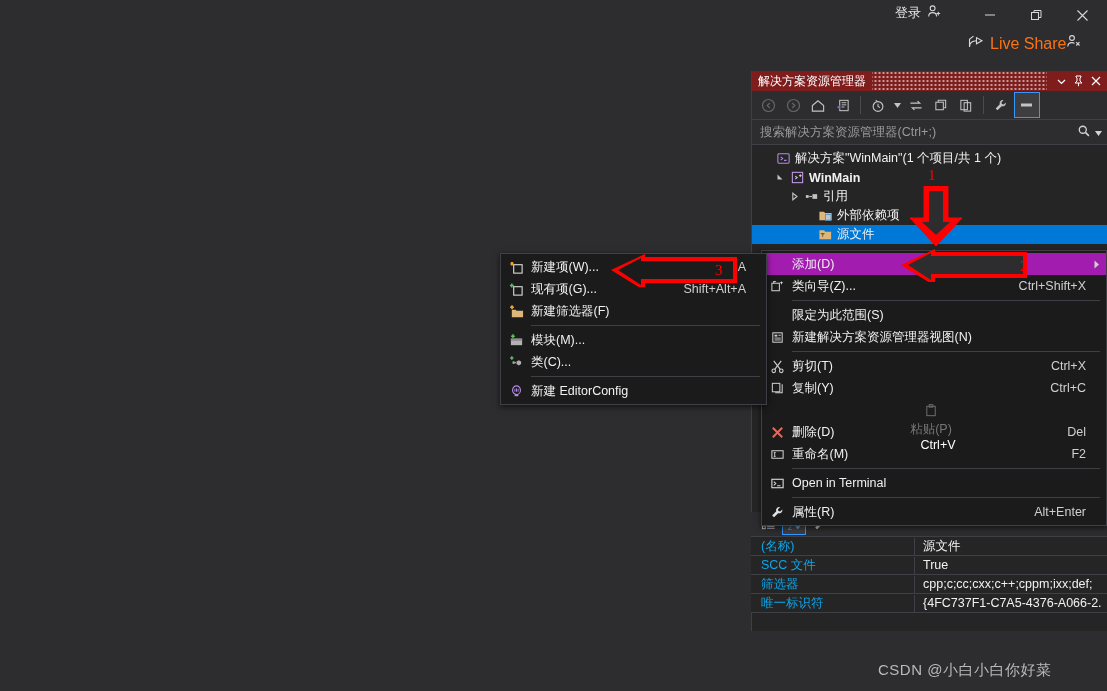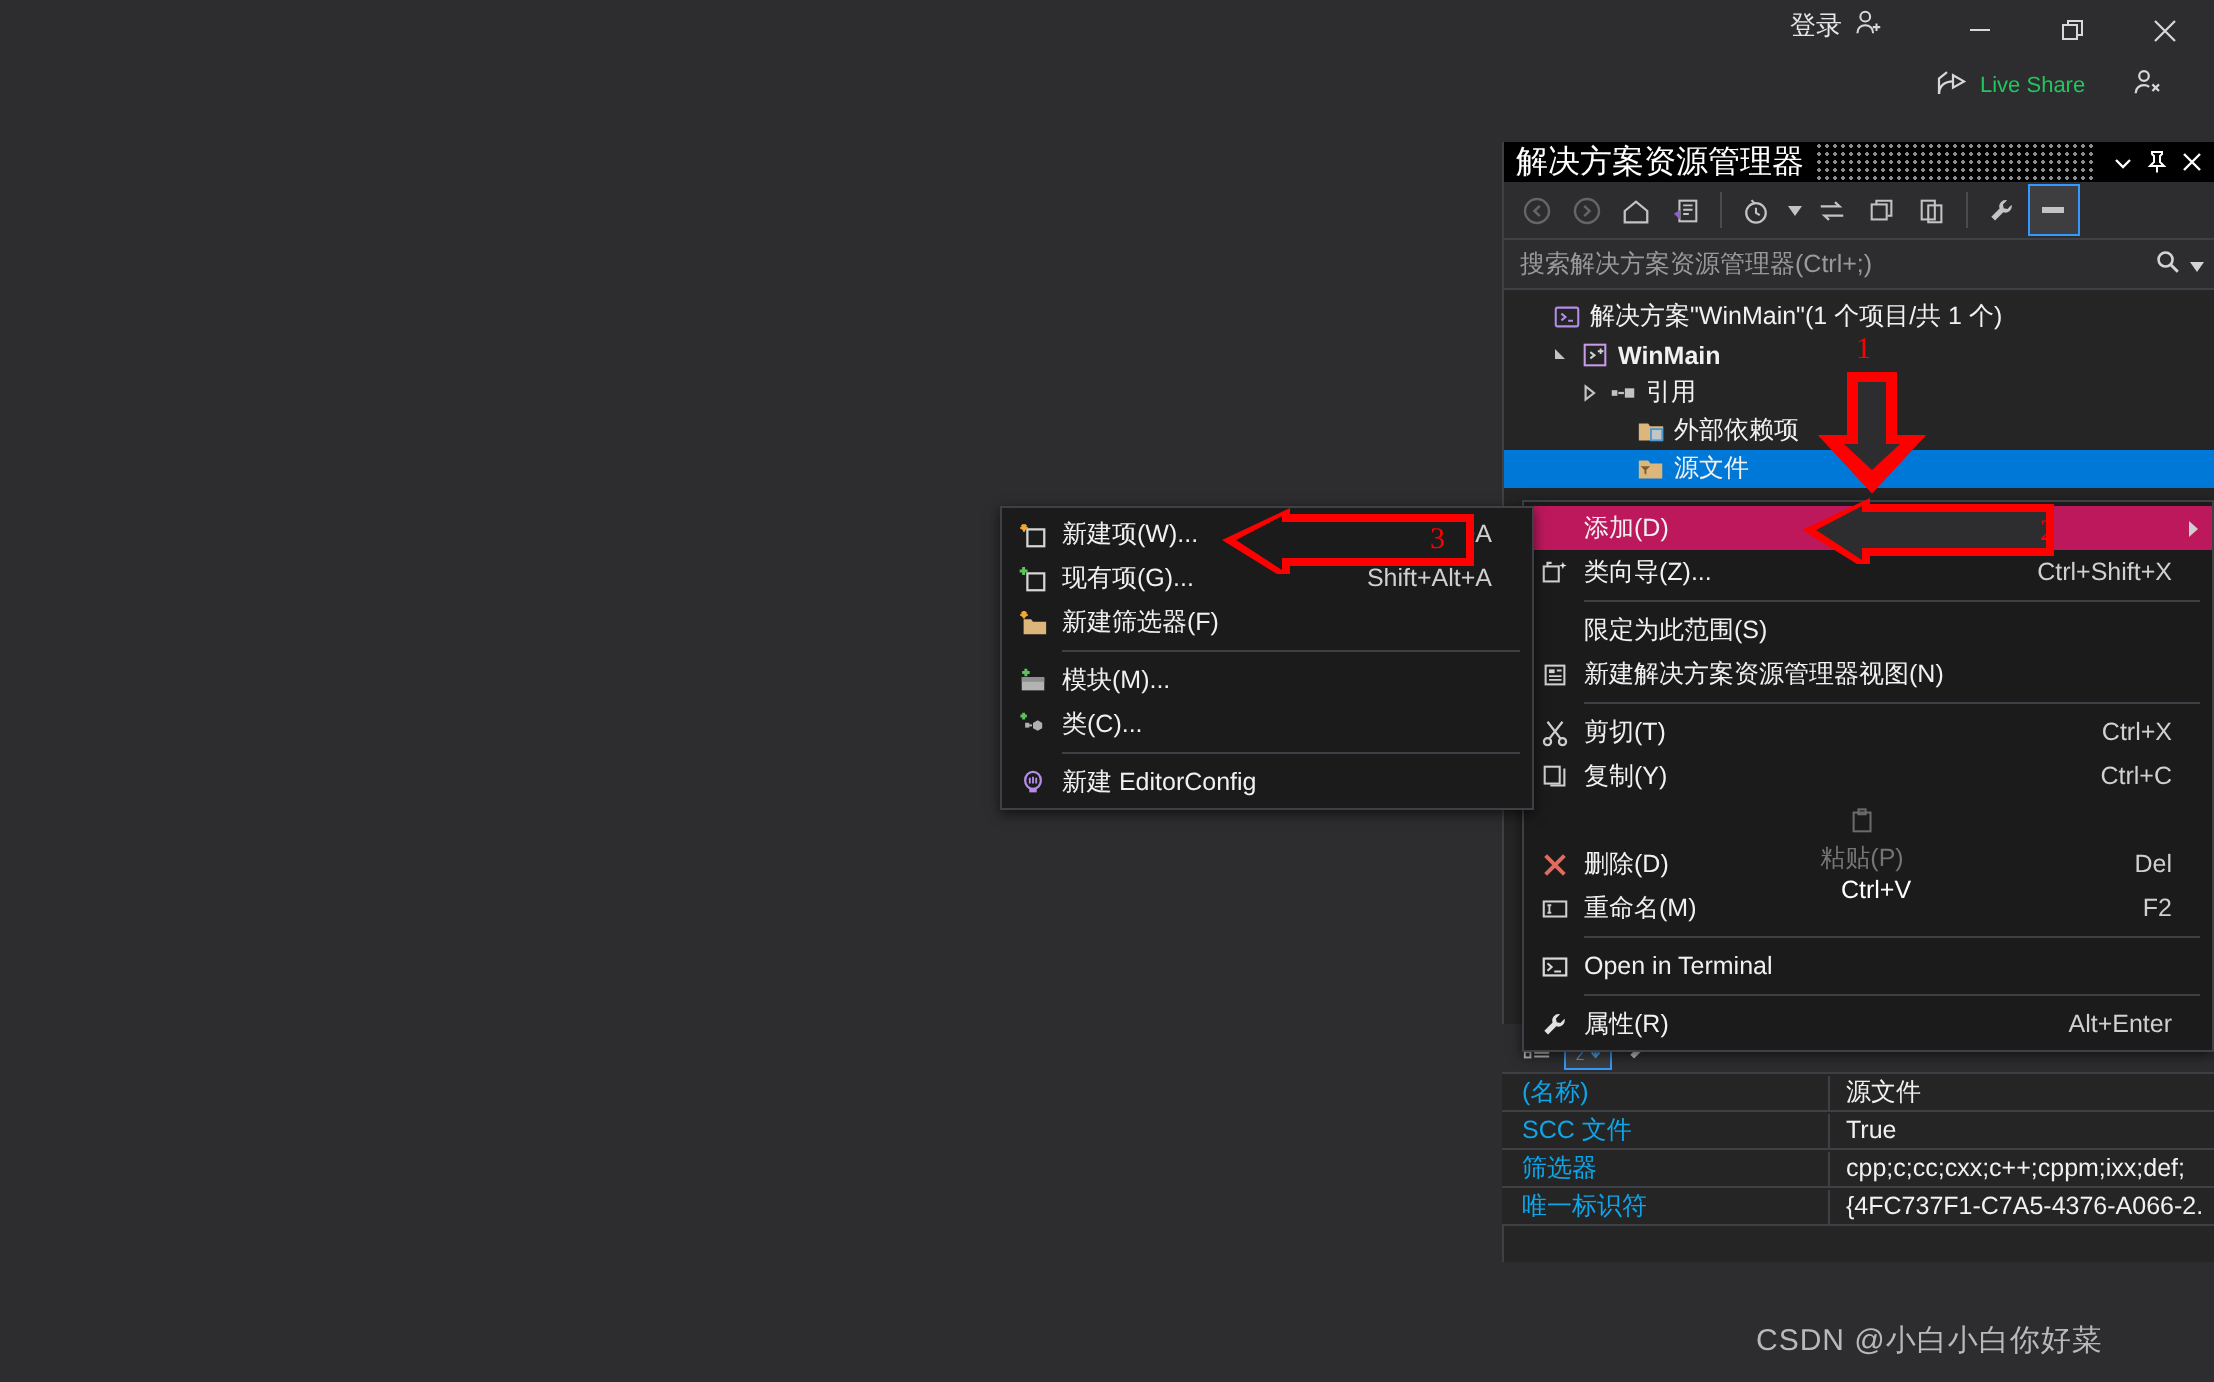--- a/index.html
+++ b/index.html
@@ -48,47 +48,47 @@
     color: #d8d8d8;
   }
   .win-btn svg { display:block; }
   .liveshare {
     position: absolute;
     top: 34px;
     left: 968px;
     display: flex;
     align-items: center;
     gap: 6px;
-    font-size: 11px;
-    color: #22c55e;
+    font-size: 16px;
+    color: #f97316;
   }
   .pinbtn {
     position: absolute;
     top: 33px;
     left: 1065px;
     color: #d8d8d8;
   }
 
   
   .solexp {
     position: absolute;
     left: 751px;
     top: 71px;
     width: 356px;
     height: 560px;
     background: #252526;
     border-left: 1px solid #3f3f46;
   }
   .solexp-header {
     height: 20px;
-    background: #000000;
+    background: #7f1d1d;
     display: flex;
     align-items: center;
     padding: 0 4px 0 6px;
-    font-size: 16px;
+    font-size: 12px;
     color: #ffffff;
     justify-content: flex-end;
   }
   .solexp-title { white-space: nowrap; }
   .dotfill {
     flex: 1;
     height: 20px;
     margin: 0 6px;
     background-image: radial-gradient(circle, rgba(255,255,255,.55) 0.8px, transparent 1px);
     background-size: 4px 4px;
@@ -237,21 +237,21 @@
     top: 253px;
     width: 265px;
   }
   .menu-item {
     display: flex;
     align-items: center;
     height: 22px;
     padding: 0 6px 0 0;
     position: relative;
   }
-  .menu-item.highlight { background: #be185d; }
+  .menu-item.highlight { background: #a21caf; }
   .menu-item.disabled { color: #757575; flex-direction: column; }
   .mi-ico {
     width: 30px; height: 22px;
     display: flex; align-items: center; justify-content: center;
     flex: none;
   }
   .mi-label { flex: 1; white-space: nowrap; }
   .mi-shortcut {
     color: #d0d0d0;
     white-space: nowrap;

